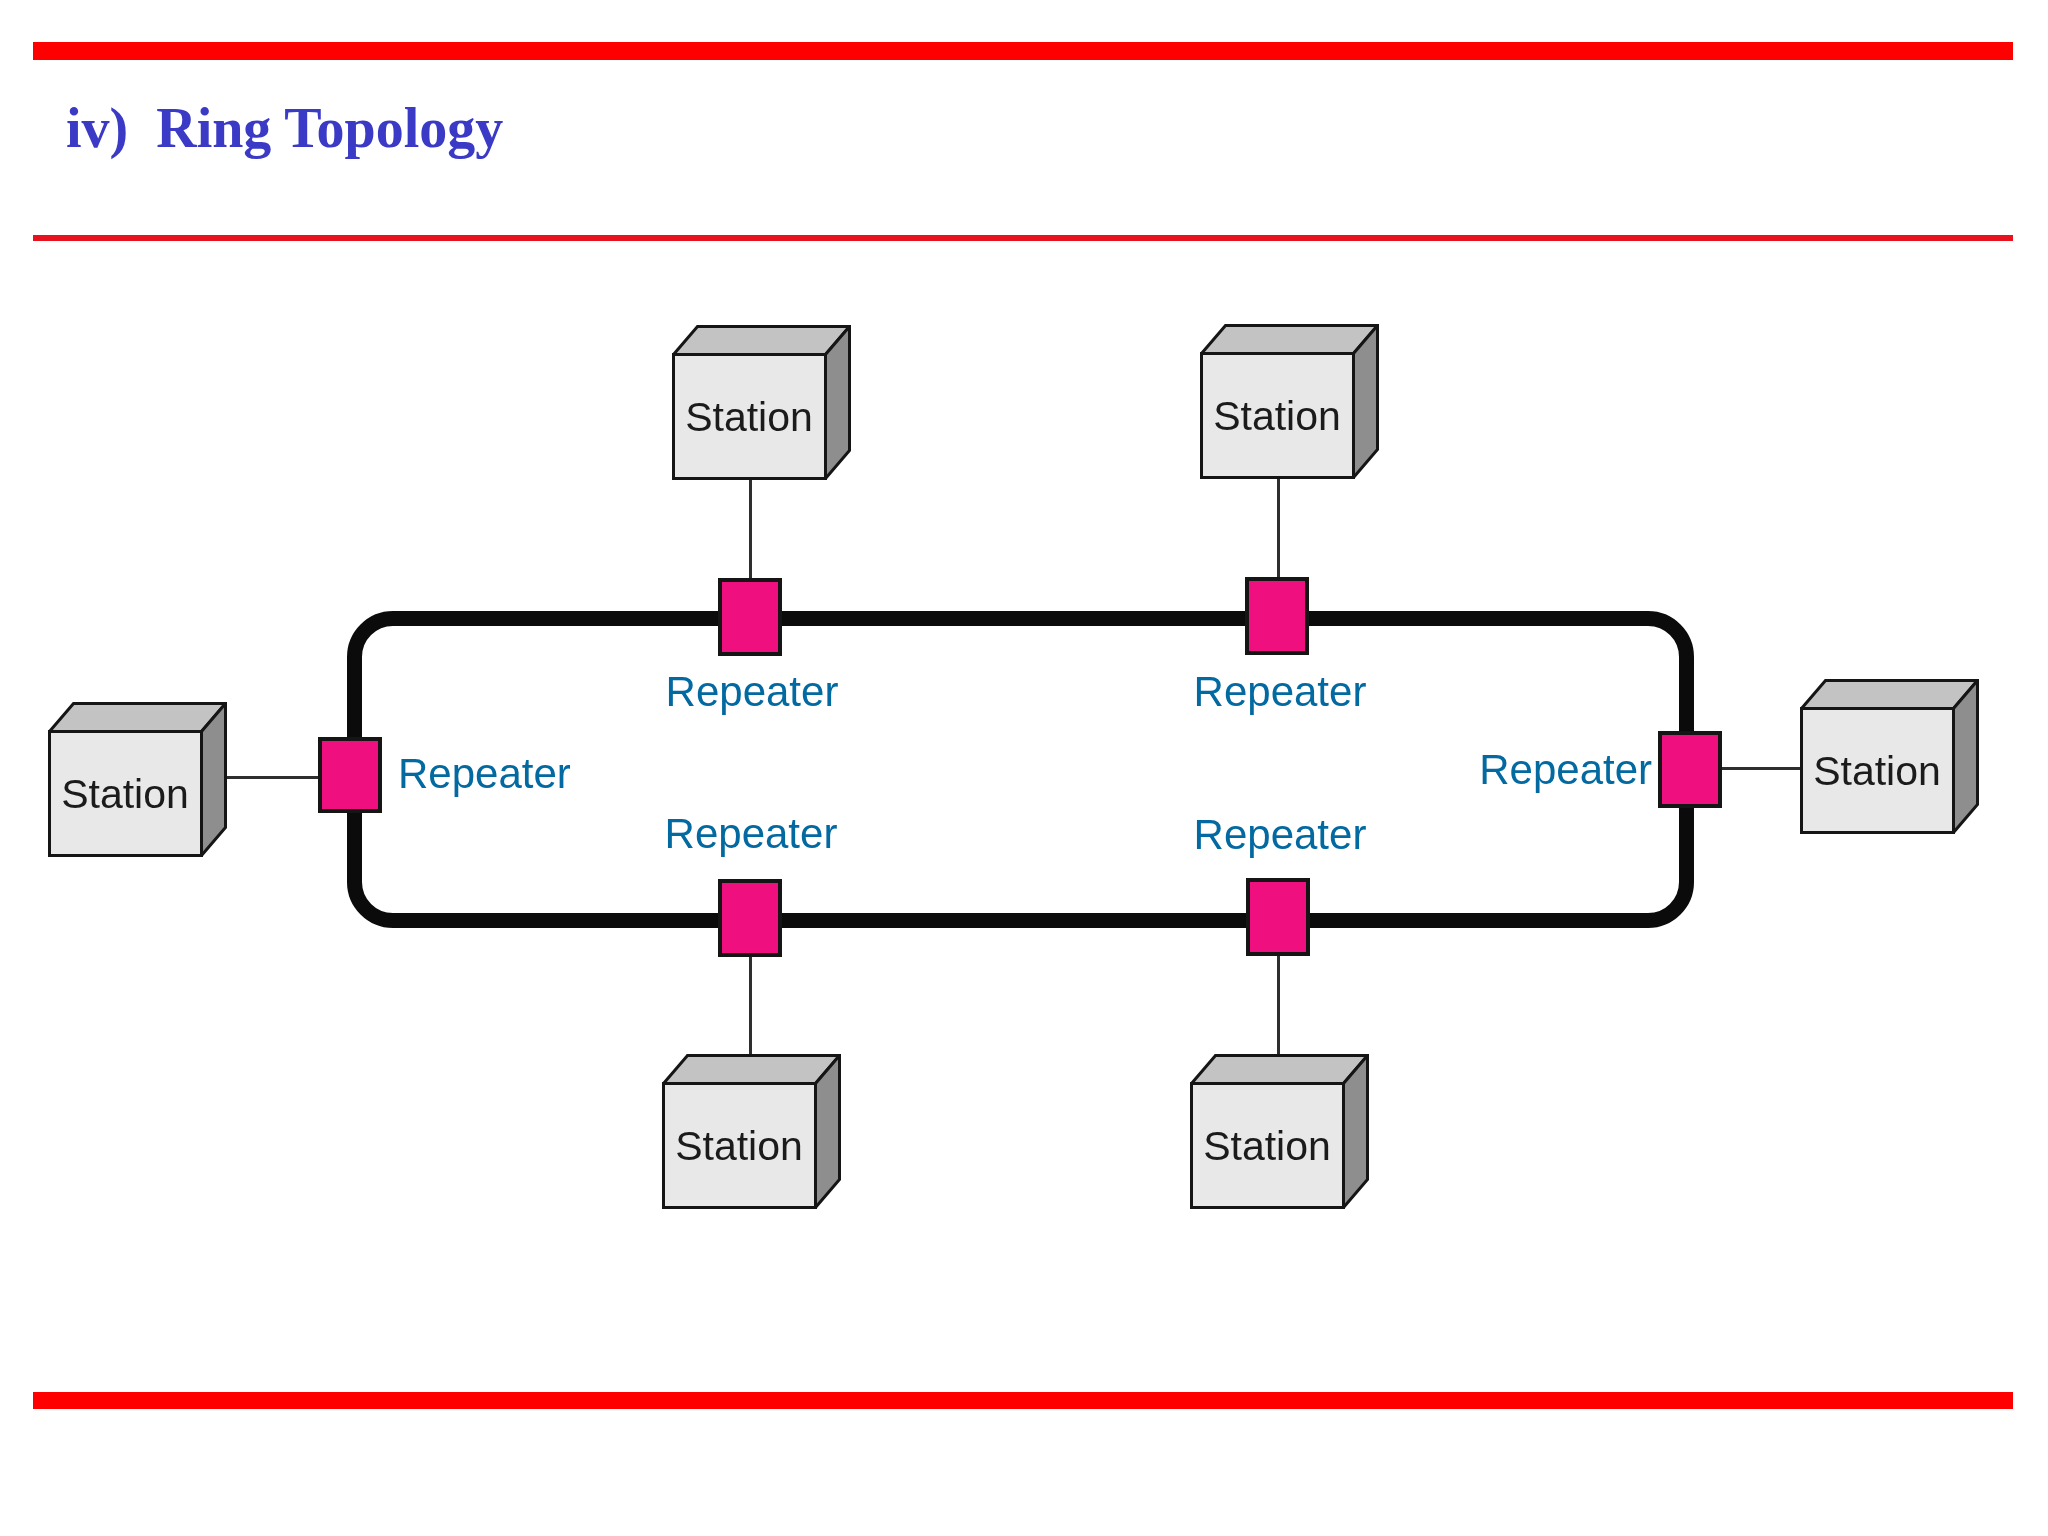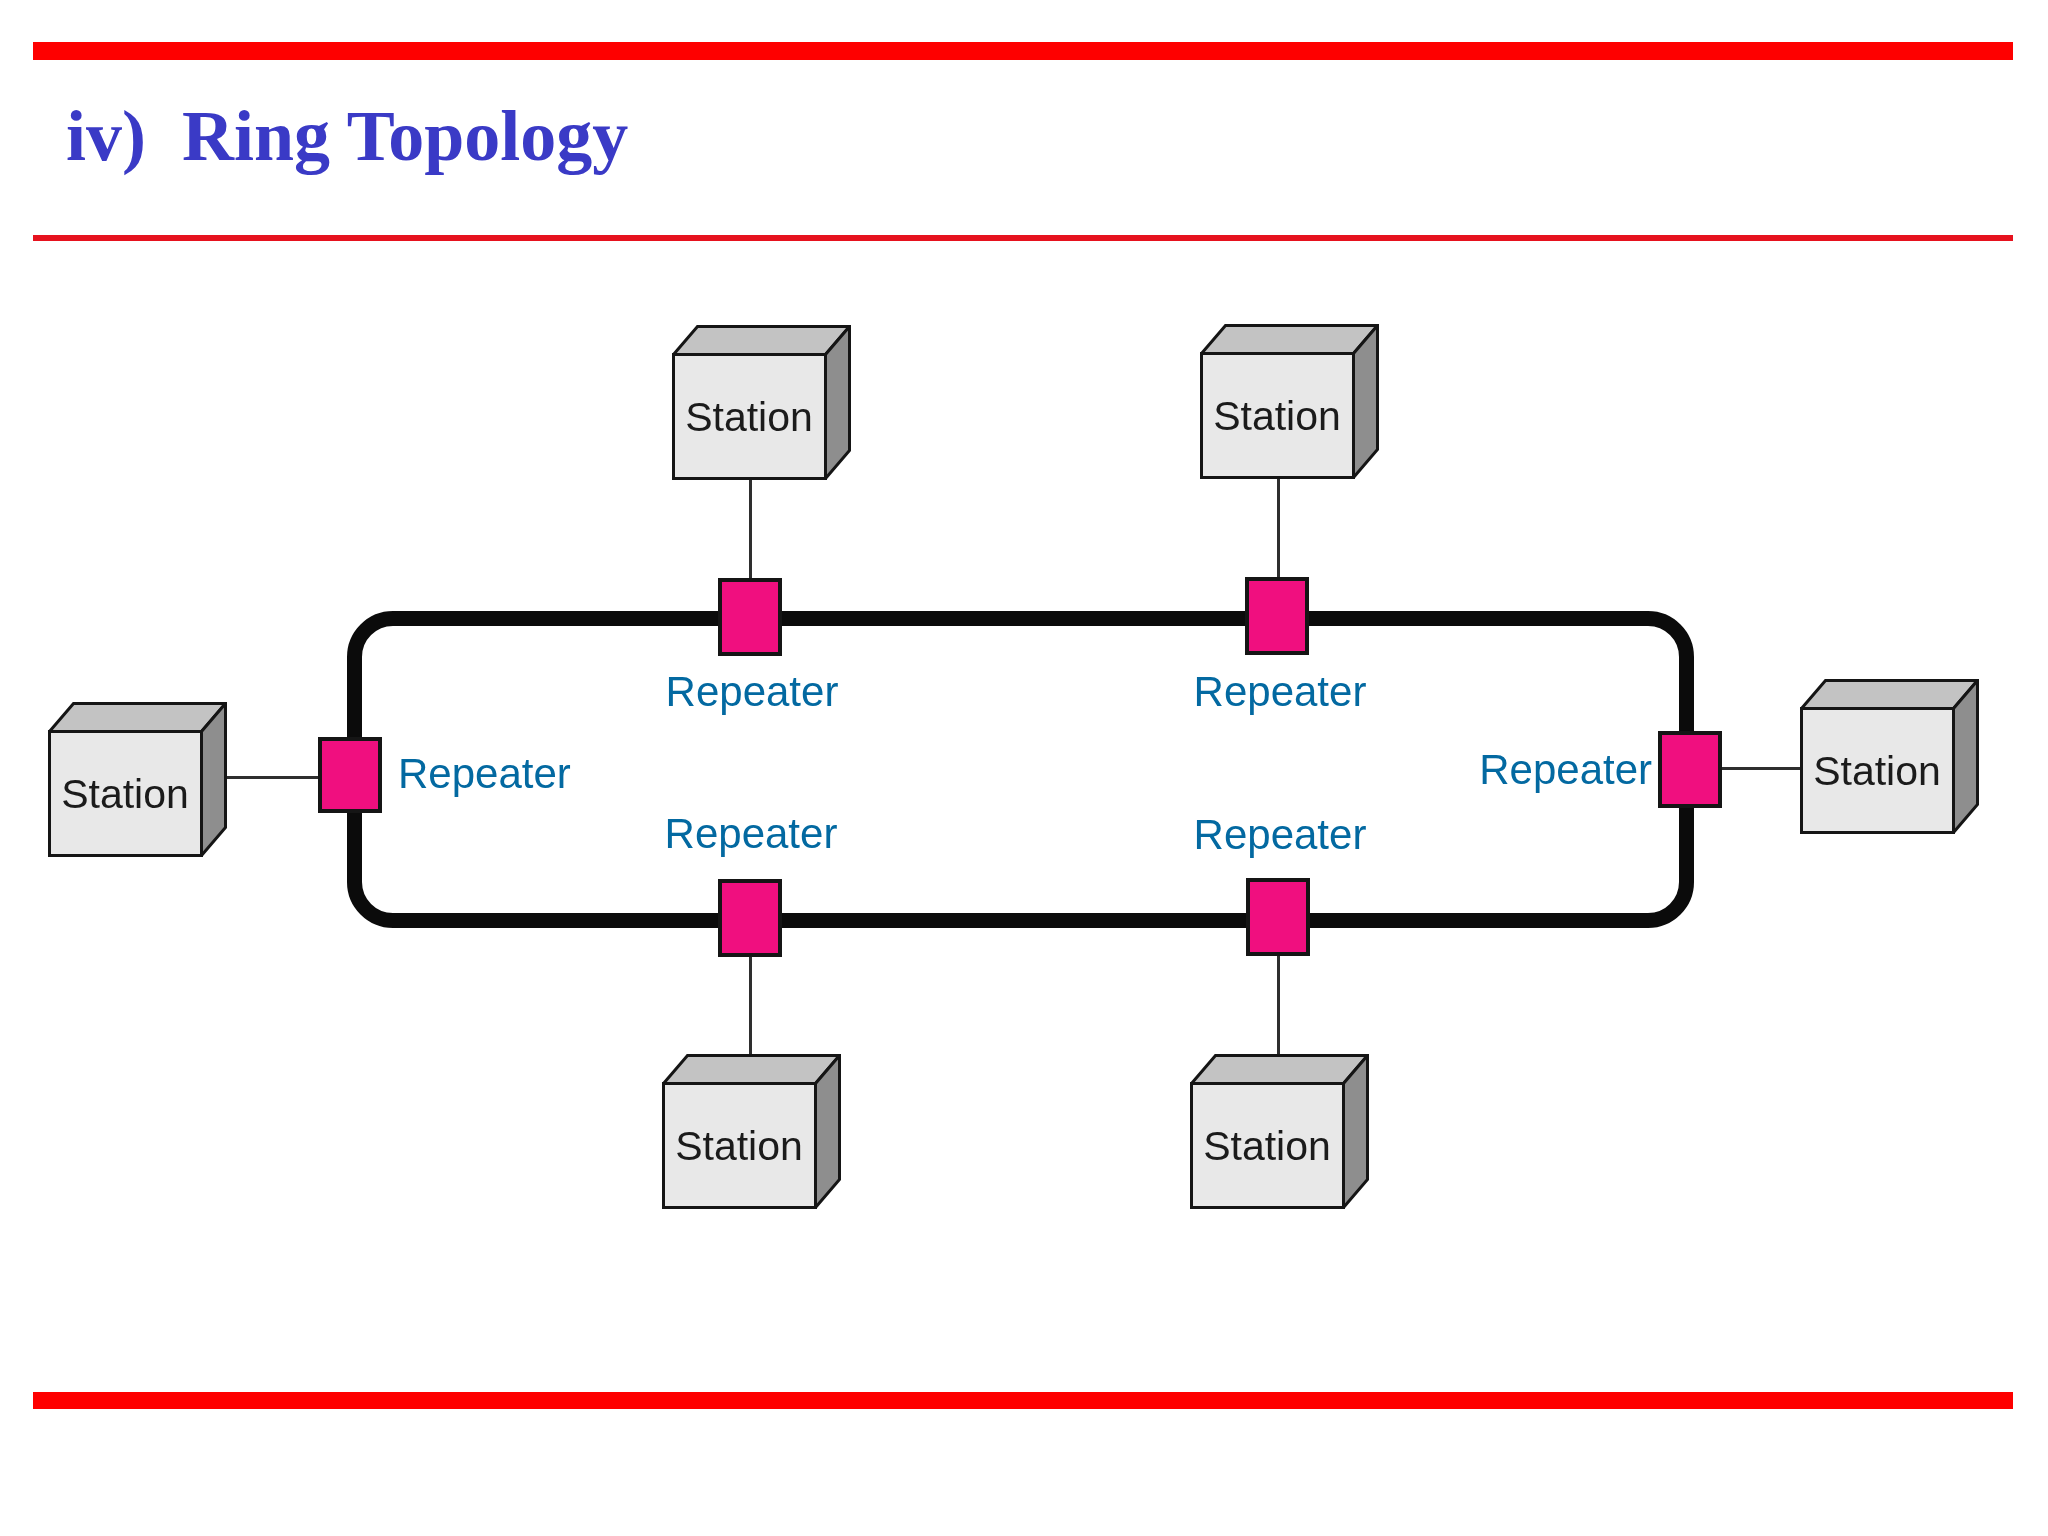--- a/index.html
+++ b/index.html
@@ -15,21 +15,21 @@
   
   .bar-top    { left: 33px;  top: 42px;   width: 1980px; height: 18px; background: #fe0000; }
   .rule-title { left: 33px;  top: 235px;  width: 1980px; height: 6px;  background: #e6121e; }
   .bar-bottom { left: 33px;  top: 1392px; width: 1980px; height: 17px; background: #fe0000; }
 
   
   .slide-title {
     left: 66px; top: 100px;
     font-family: "Liberation Serif", serif;
     font-weight: bold;
-    font-size: 72px;
+    font-size: 56px;
     line-height: 1.0;
     color: #3a3ac6;
     white-space: pre;
   }
 
   
   .ring {
     left: 347px; top: 611px;
     width: 1347px; height: 317px;
     border: 15px solid #0b0b0b;

